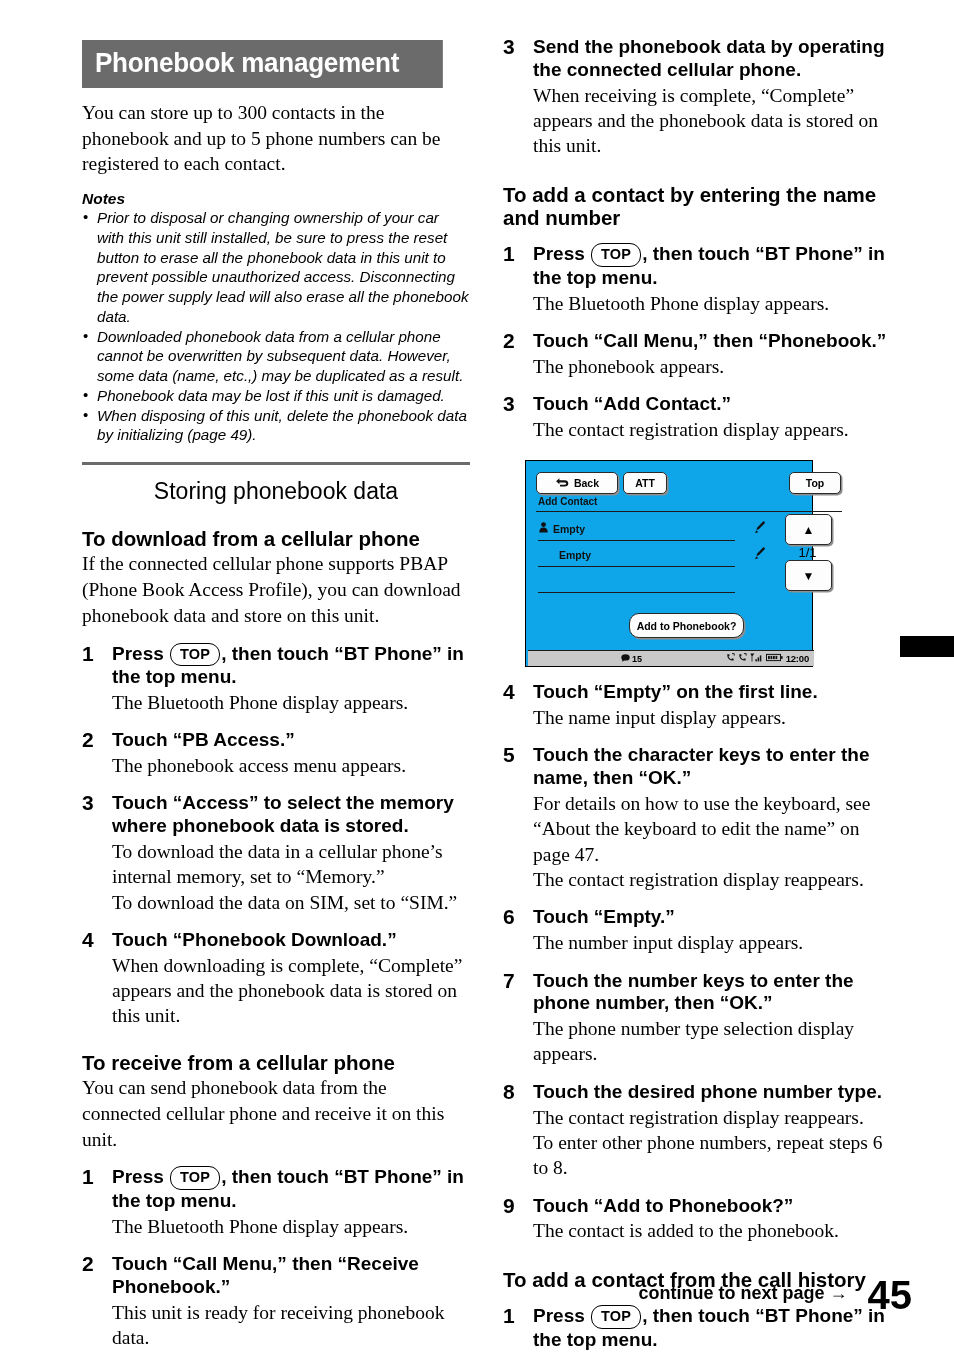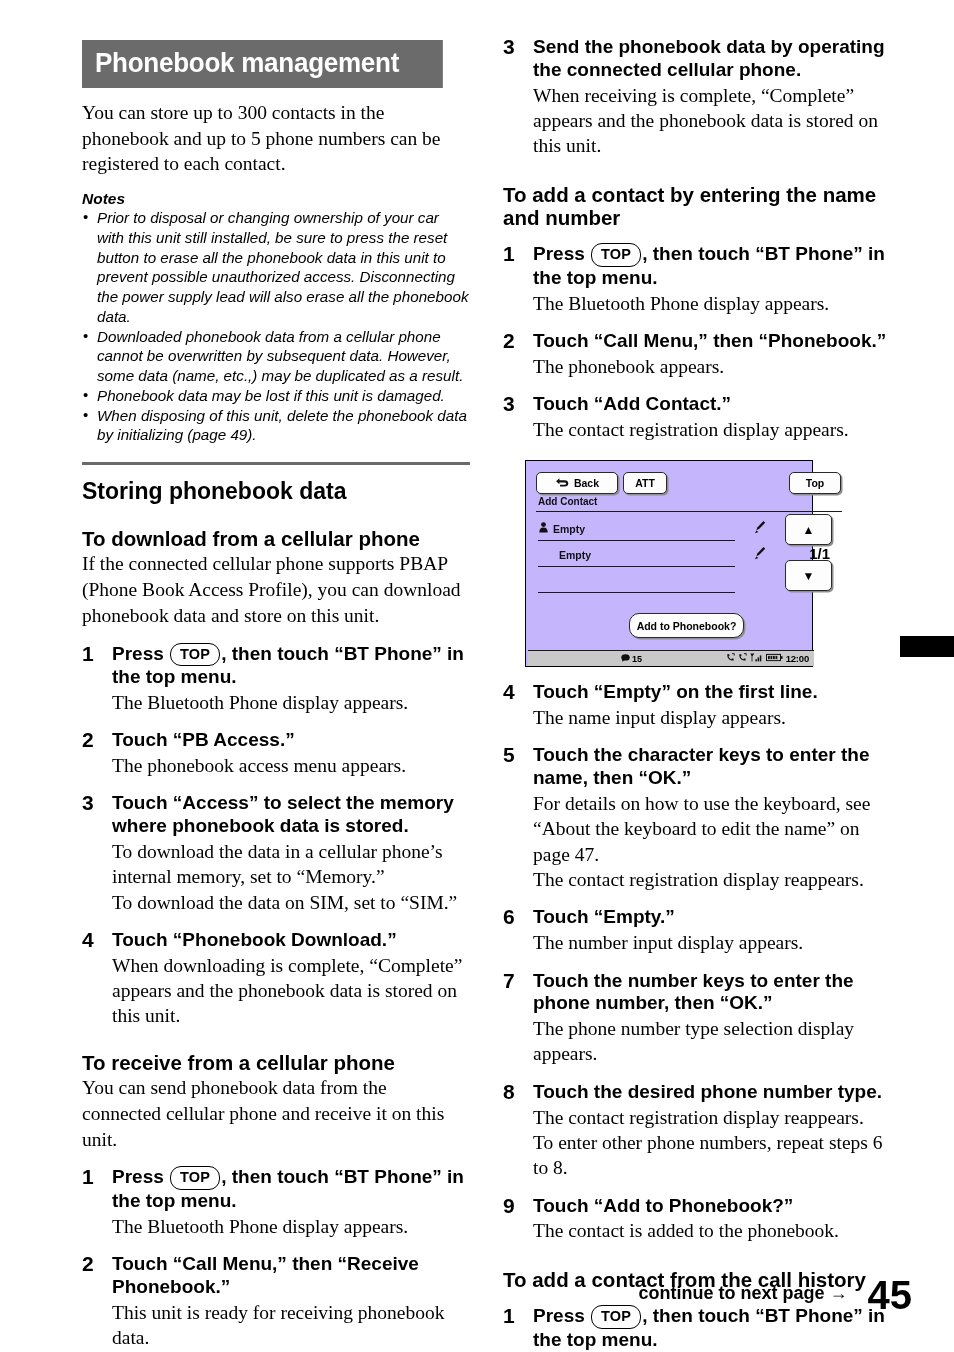--- a/index.html
+++ b/index.html
@@ -74,24 +74,25 @@
 
   .rule{
     border:0;
     border-top:3px solid #6a6a6a;
     margin:17px 0 0 0;
     width:100%;
   }
 
   h2.sec{
     font-family:"Liberation Sans", sans-serif;
-    font-weight:bold;
+    font-weight:normal;
     font-size:23px;
     margin:14px 0 0 0;
     line-height:1.12;
+    text-align:center;
   }
   h3.sub{
     font-family:"Liberation Sans", sans-serif;
     font-weight:bold;
     font-size:20.5px;
     margin:22px 0 0 0;
     line-height:1.14;
   }
 
   .para{
@@ -142,21 +143,21 @@
     letter-spacing:0.2px;
     margin:0 1px;
   }
 
   
   .figure{
     margin-top:18px;
     width:288px;
     height:207px;
     border:1.5px solid #000;
-    background:#c4b5fd;
+    background:#0ea5e9;
     box-sizing:border-box;
     position:relative;
     font-family:"Liberation Sans", sans-serif;
   }
   .fig-btn{
     position:absolute;
     background:#fdfdfd;
     border:1.3px solid #2a2a2a;
     border-radius:5px;
     box-shadow:1.5px 1.5px 0 #8f8f8f;
@@ -201,23 +202,23 @@
     align-items:center;
     gap:5px;
   }
   #row1{left:13px; top:61px;}
   #row2{left:33px; top:88px;}
 
   .pager{
     position:absolute;
     left:259px; top:84px;
     width:45px;
-    text-align:right;
-    font-size:15px;
-    font-weight:bold;
+    text-align:center;
+    font-size:13px;
+    font-weight:normal;
   }
   .pencil{
     position:absolute;
     width:12px;height:14px;
   }
   #pencil1{left:228px; top:59px;}
   #pencil2{left:228px; top:85px;}
 
   .statusbar{
     position:absolute;

